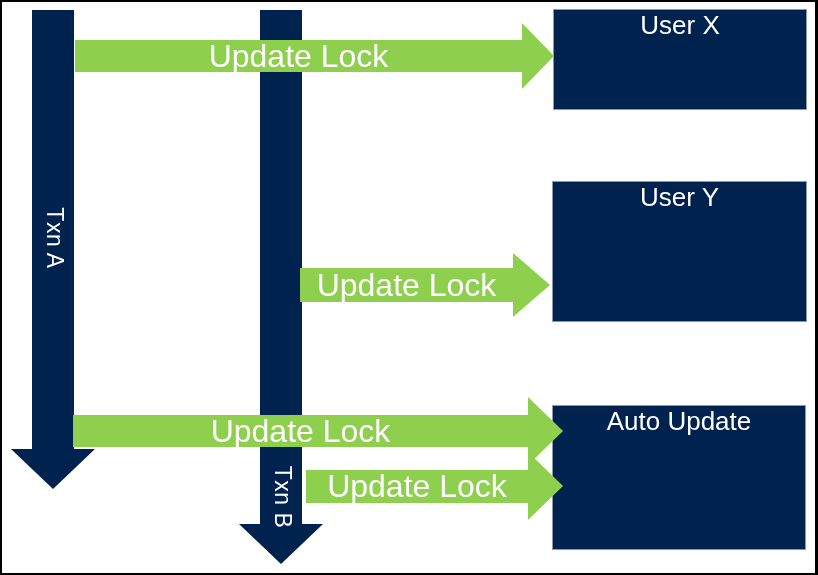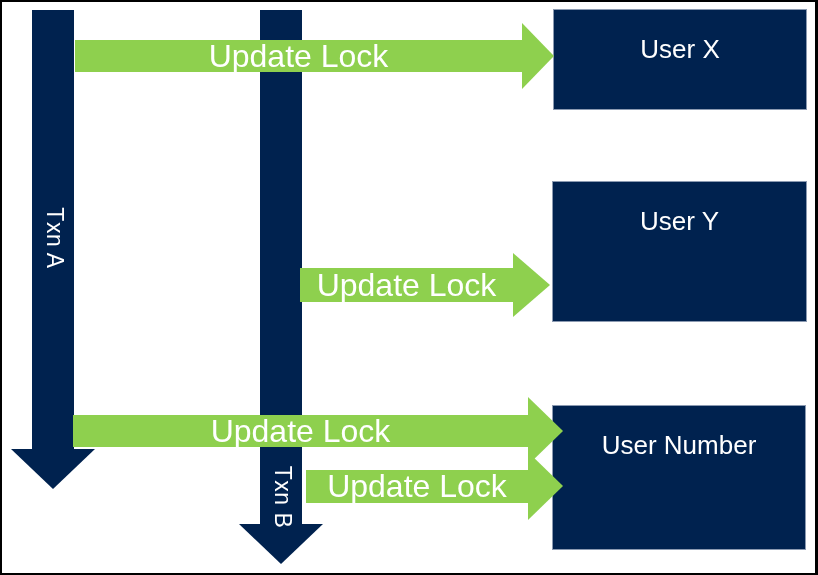--- a/index.html
+++ b/index.html
@@ -51,21 +51,21 @@
   .vlabel-txn-b { left: 282px; top: 497px; }
   
   .res-box {
     position: absolute;
     background: var(--navy, #00224F);
     color: var(--label-text, #ffffff);
     font-size: 26px;
     display: flex;
     justify-content: center;
     align-items: flex-start;
-    padding-top: 24px;
+    padding-top: 0;
     box-sizing: border-box;
     border: 1px solid rgba(185,195,210,0.75);
     z-index: 1;
   }
   .box-user-x { left: 553px; top: 9px;   width: 254px; height: 101px; }
   .box-user-y { left: 552px; top: 181px; width: 255px; height: 141px; text-align: right; }
   .box-auto   { left: 552px; top: 405px; width: 254px; height: 145px; }
   
   .lock-shaft {
     position: absolute;
@@ -107,21 +107,21 @@
   <div class="down-head head-txn-b"></div>
   <div class="vlabel vlabel-txn-b">Txn B</div>
 
   <div class="res-box box-user-x">
     <span>User X</span>
   </div>
   <div class="res-box box-user-y">
     <span>User Y</span>
   </div>
   <div class="res-box box-auto">
-    <span>User Number</span>
+    <span>Auto Update</span>
   </div>
 
   <div class="lock-shaft a1s">
     <span>Update Lock</span>
   </div>
   <div class="right-head a1h"></div>
 
   <div class="lock-shaft a2s">
     <span>Update Lock</span>
   </div>

